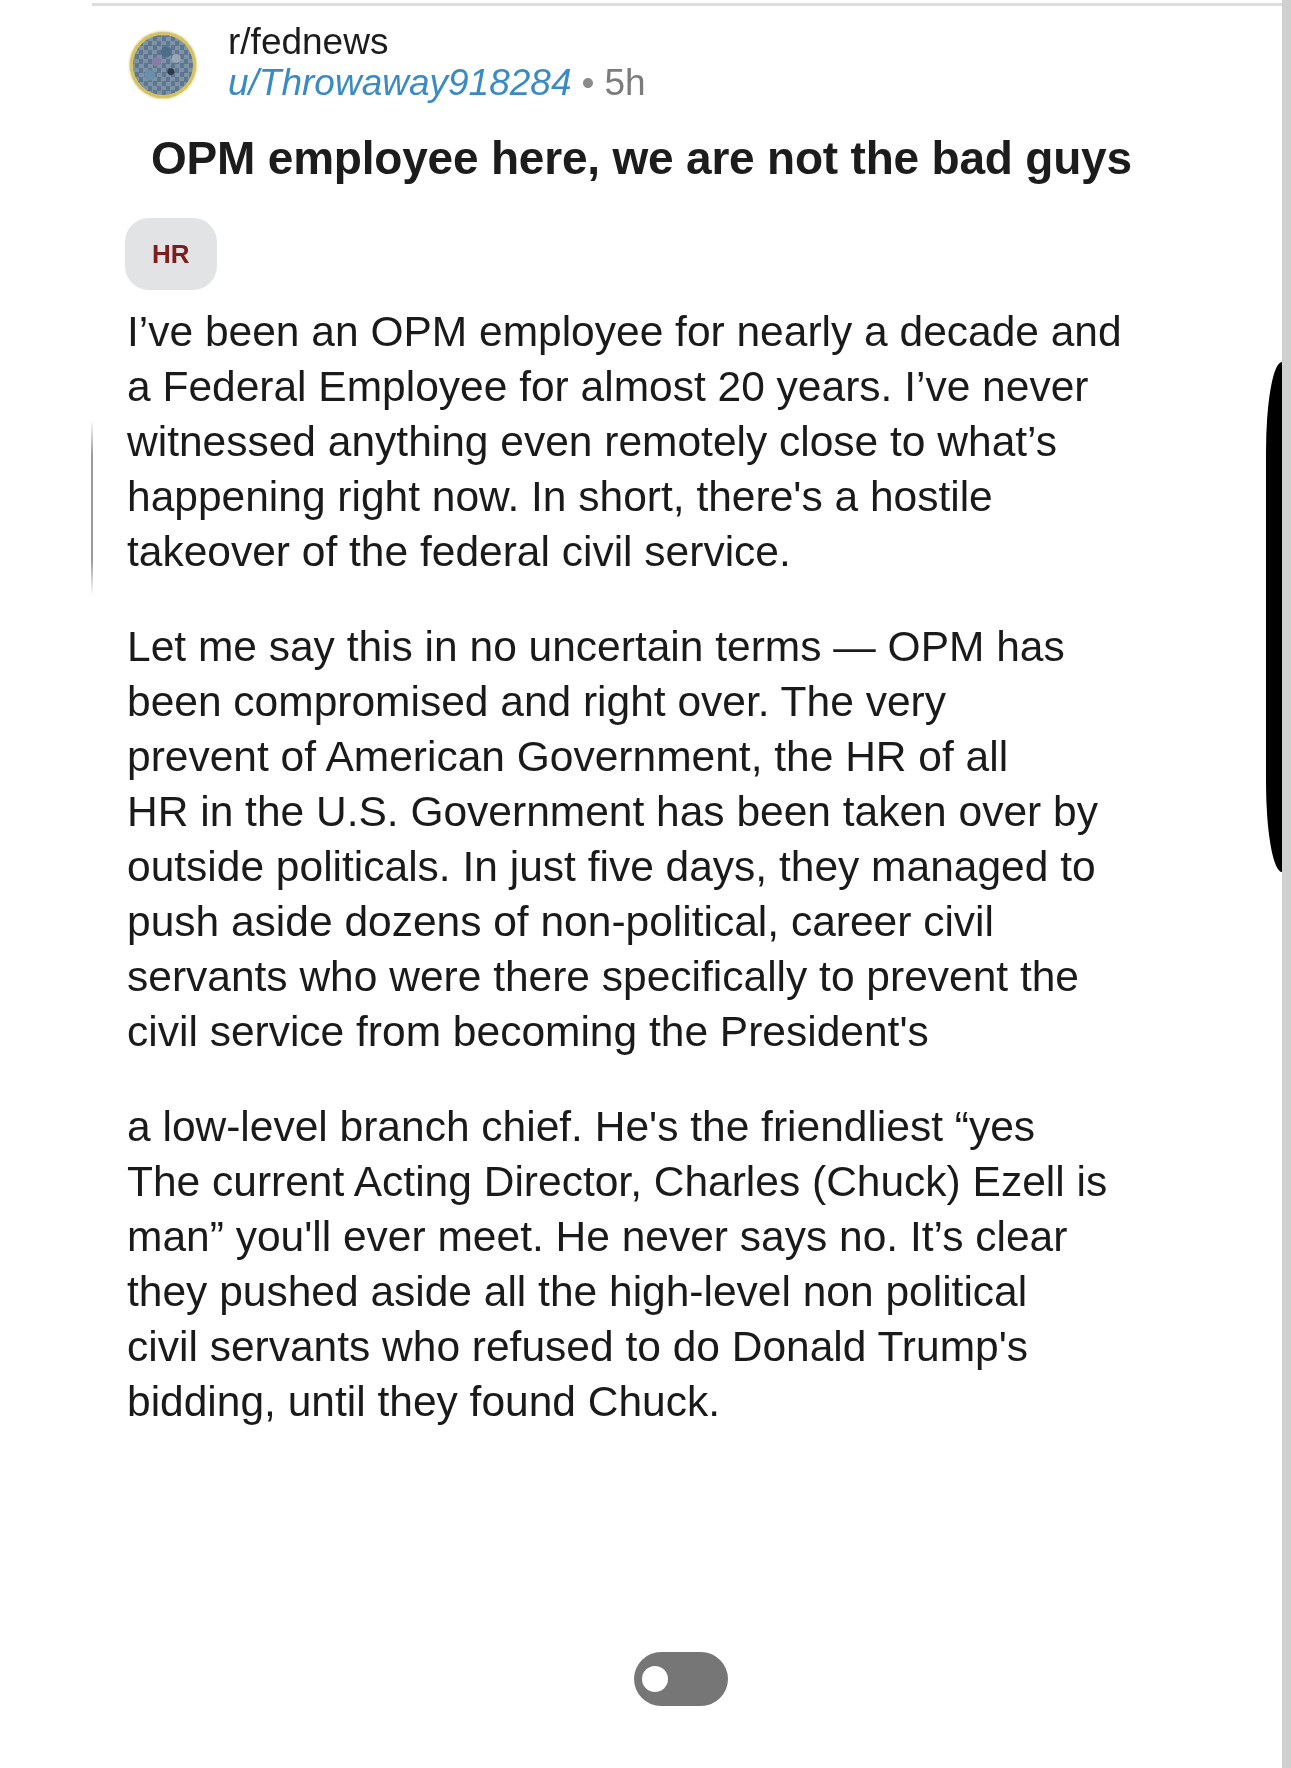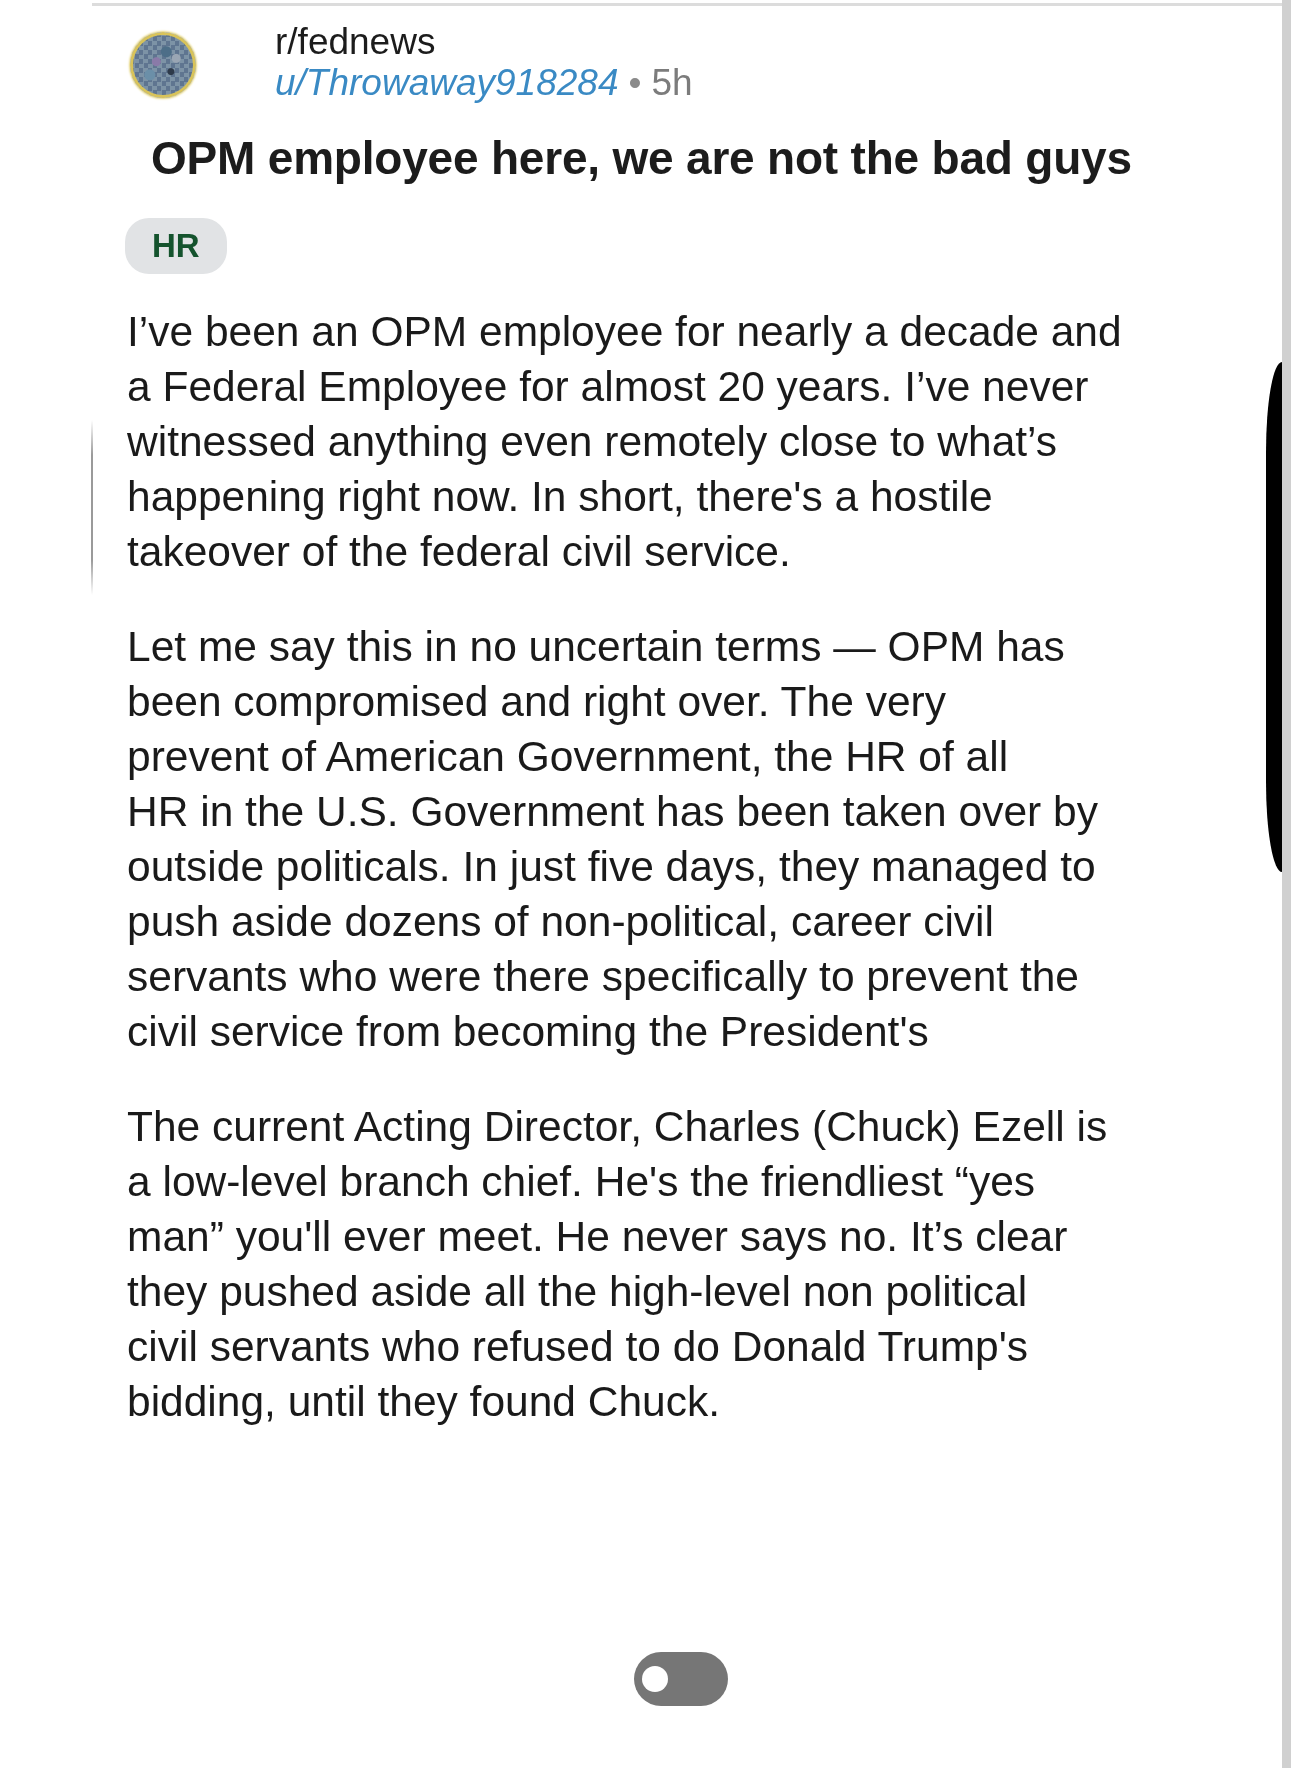--- a/index.html
+++ b/index.html
@@ -20,21 +20,21 @@
   .right-strip {
     position: absolute; left: 1282px; top: 0; width: 9px; height: 1768px;
     background: #d0d0d0;
   }
   .right-black-shape {
     position: absolute; left: 1266px; top: 362px; width: 16px; height: 510px;
     background: #000;
     border-radius: 16px 0 0 16px / 90px 0 0 90px;
   }
   .header {
-    position: absolute; left: 130px; top: 30px; height: 70px; display: flex; align-items: center; gap: 47px;
+    position: absolute; left: 130px; top: 30px; height: 70px; display: flex; align-items: center;
   }
   .avatar {
     width: 66px; height: 66px; border-radius: 50%;
     background:
       radial-gradient(circle at 40% 45%, #8a7aa8 0 4px, transparent 5px),
       radial-gradient(circle at 62% 60%, #2e3a4a 0 3px, transparent 4px),
       radial-gradient(circle at 30% 65%, #6b8fa8 0 5px, transparent 6px),
       radial-gradient(circle at 55% 30%, #4d6e88 0 5px, transparent 6px),
       radial-gradient(circle at 70% 40%, #9aa6b4 0 4px, transparent 5px),
       repeating-conic-gradient(#7d93a6 0 25%, #5f7590 0 50%) 0 0 / 9px 9px;
@@ -48,23 +48,23 @@
   .userline { font-size: 37px; line-height: 42px; white-space: nowrap; }
   .username { color: #3a8ac4; font-style: italic; }
   .sep { color: #8a8a8a; margin: 0 10px; }
   .age { color: #7c7c7c; }
   .title {
     position: absolute; left: 125px; top: 128px; width: 1150px;
     font-size: 46px; line-height: 60px; font-weight: bold; color: #1c1c1c;
     white-space: nowrap; letter-spacing: -0.2px; margin-left: 26px;
   }
   .flair {
-    position: absolute; left: 125px; top: 218px; height: 48px; padding: 4px 27px;
+    position: absolute; left: 125px; top: 218px; height: 48px; padding: 12px 27px;
     background: #e1e3e5; border-radius: 24px;
-    font-size: 33px; font-weight: bold; line-height: 48px; color: #14532d;
+    font-size: 26px; font-weight: bold; line-height: 48px; color: #7f1d1d;
   }
   .body {
     position: absolute; left: 127px; top: 304px; width: 1150px;
     font-size: 42.5px; line-height: 55px; color: #1a1a1a;
   }
   .body p { margin: 0 0 40px 0; white-space: nowrap; }
   .body .line { display: block; }
   .touch-indicator {
     position: absolute; left: 634px; top: 1652px; width: 94px; height: 54px;
     border-radius: 27px; background: rgba(80,80,80,0.78);
@@ -108,22 +108,22 @@
     <span class="line">Let me say this in no uncertain terms — OPM has</span>
     <span class="line">been compromised and right over. The very</span>
     <span class="line">prevent of American Government, the HR of all</span>
     <span class="line">HR in the U.S. Government has been taken over by</span>
     <span class="line">outside politicals. In just five days, they managed to</span>
     <span class="line">push aside dozens of non-political, career civil</span>
     <span class="line">servants who were there specifically to prevent the</span>
     <span class="line">civil service from becoming the President's</span>
   </p>
   <p>
+    <span class="line">a low-level branch chief. He's the friendliest “yes</span>
     <span class="line">The current Acting Director, Charles (Chuck) Ezell is</span>
-    <span class="line">a low-level branch chief. He's the friendliest “yes</span>
     <span class="line">man” you'll ever meet. He never says no. It’s clear</span>
     <span class="line">they pushed aside all the high-level non political</span>
     <span class="line">civil servants who refused to do Donald Trump's</span>
     <span class="line">bidding, until they found Chuck.</span>
   </p>
 </div>
 
 <div class="touch-indicator">
   <div class="touch-dot"></div>
 </div>

